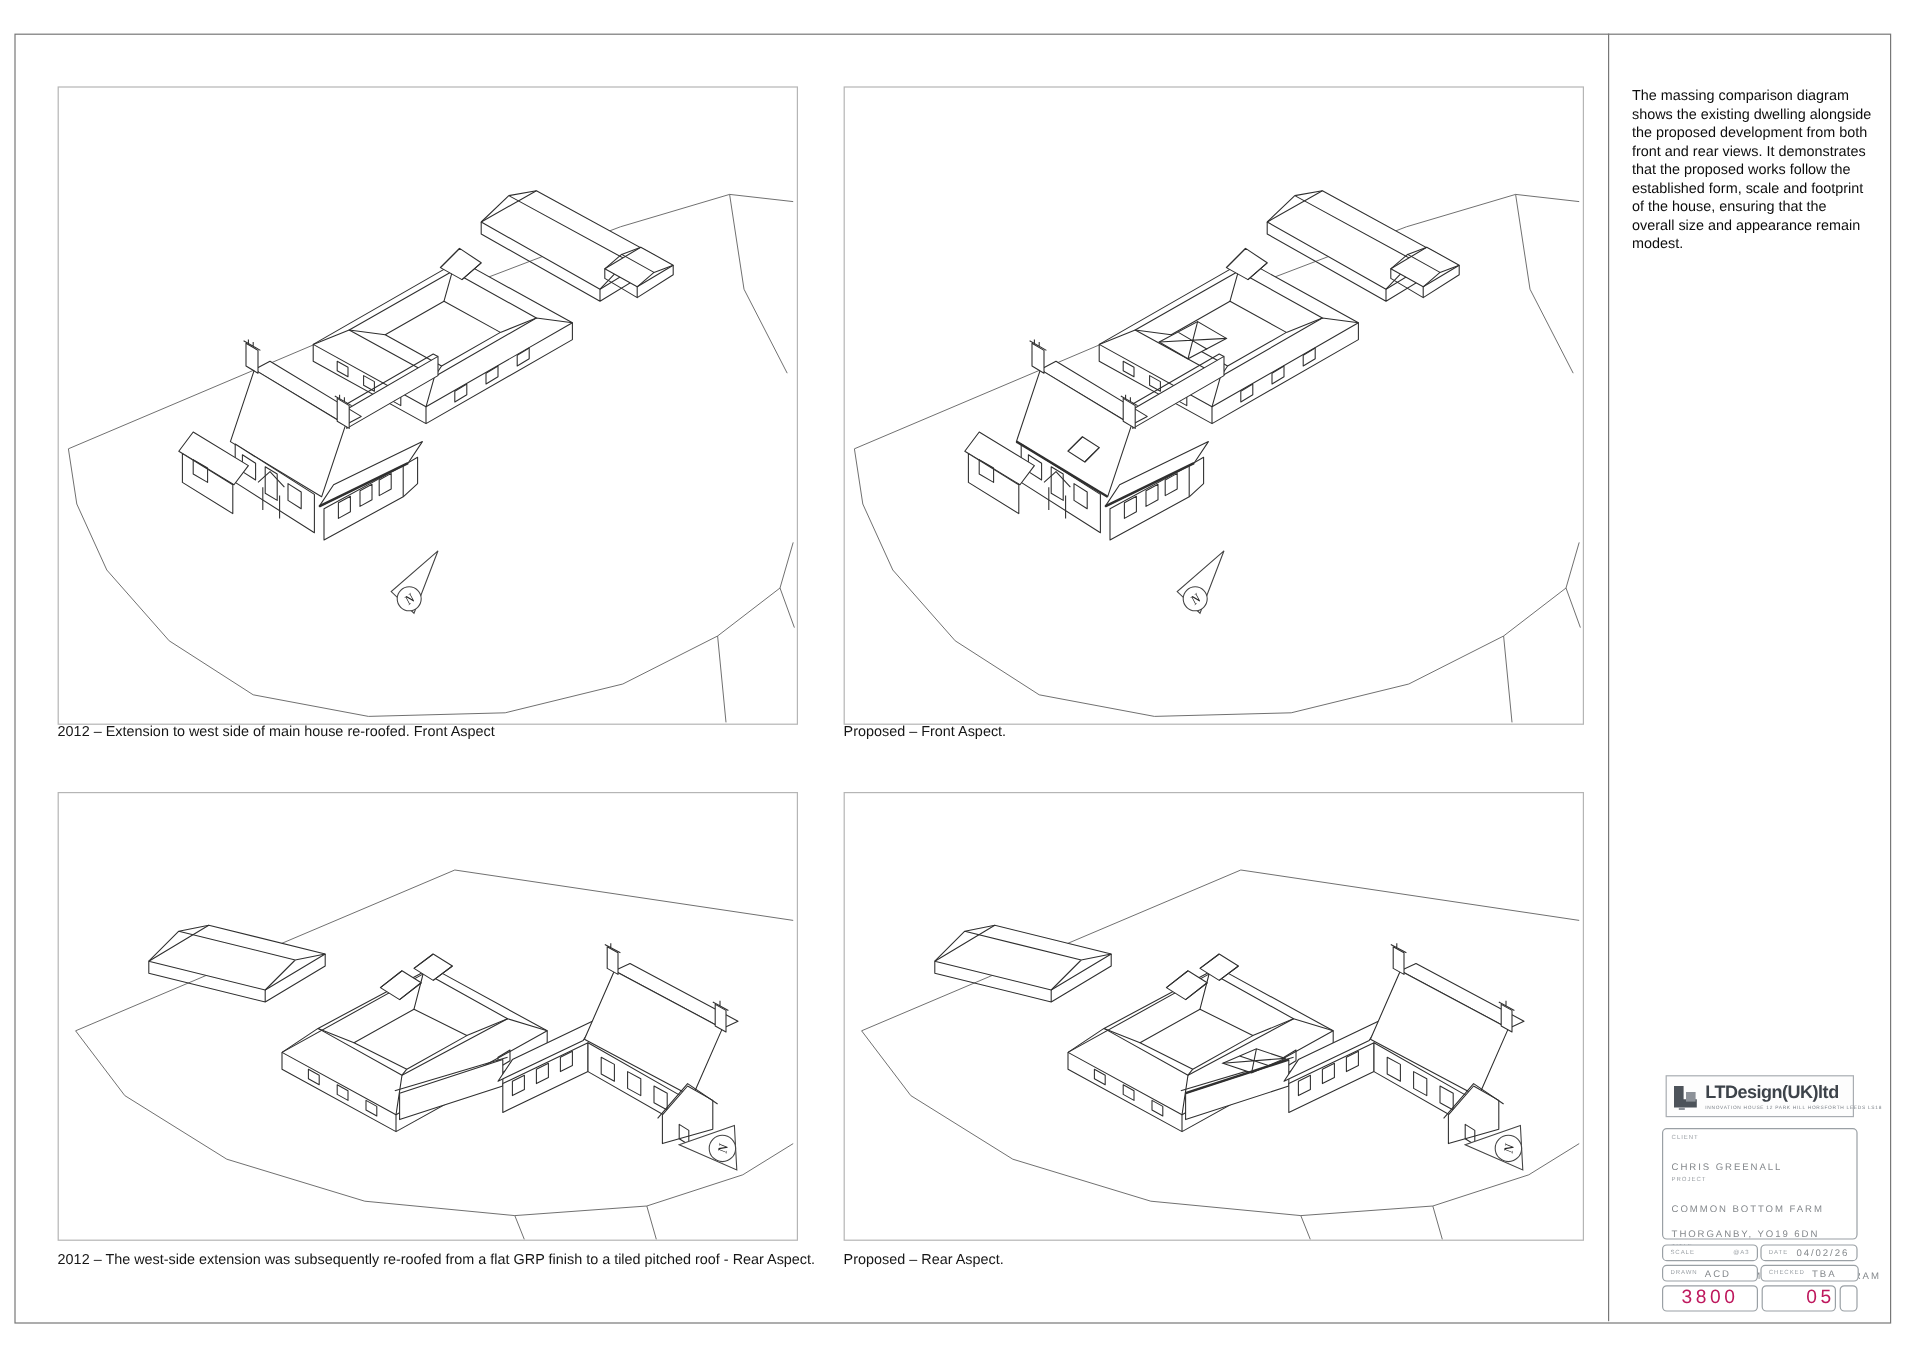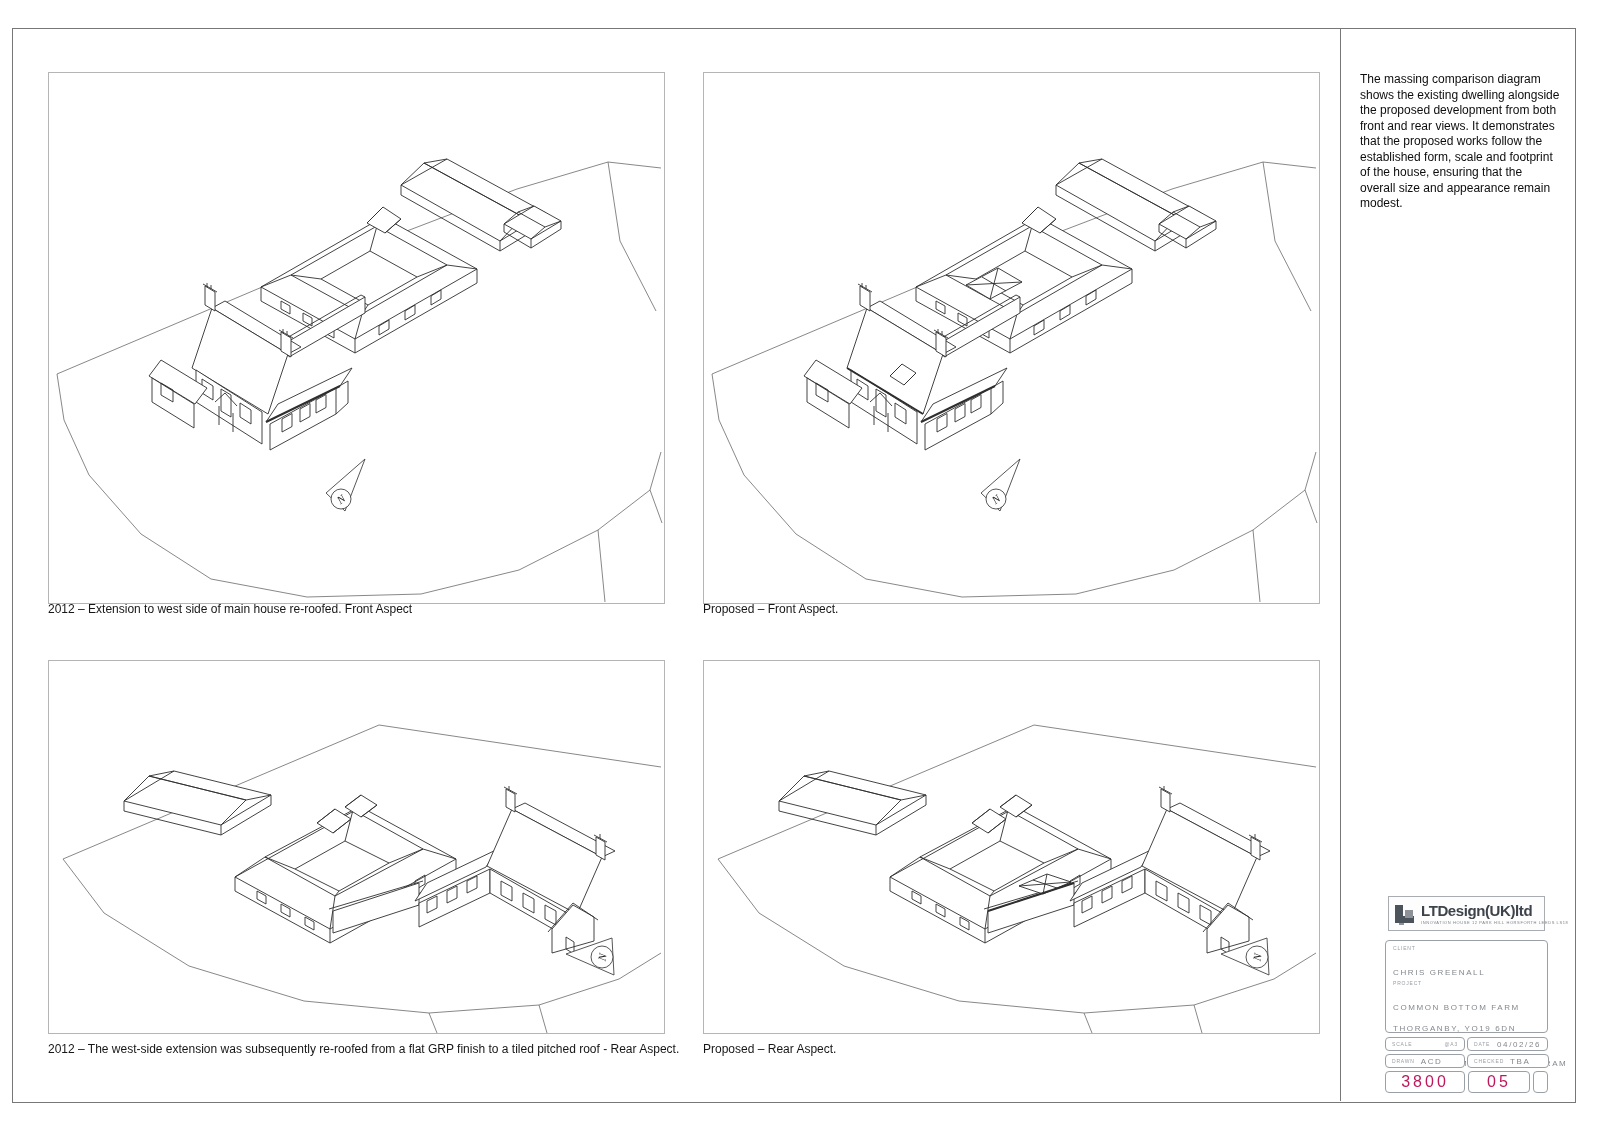--- a/index.html
+++ b/index.html
@@ -31,21 +31,21 @@
   .tb-value{font-size:8px;letter-spacing:1.6px;color:#84888c;margin-top:17px;white-space:nowrap;}
   .tb-row{display:flex;align-items:center;padding:0 6px;}
   .tb-scale{left:1385px;top:1037px;width:80px;height:14px;}
   .tb-date{left:1467px;top:1037px;width:81px;height:14px;}
   .tb-drawn{left:1385px;top:1054px;width:80px;height:14px;}
   .tb-checked{left:1467px;top:1054px;width:82px;height:14px;}
   .tb-row .tb-label{margin-top:0;}
   .tb-row .tb-value{margin:0 0 0 6px;}
   .tb-row .right{margin-left:auto;}
   .tb-num{left:1385px;top:1071px;width:80px;height:22px;display:flex;align-items:center;justify-content:center;}
-  .tb-rev{left:1468px;top:1071px;width:62px;height:22px;display:flex;align-items:center;justify-content:center;}
+  .tb-rev{left:1468px;top:1071px;width:62px;height:22px;display:flex;align-items:center;justify-content:flex-end;}
   .tb-spare{left:1533px;top:1071px;width:15px;height:22px;}
   .big-num{font-size:16px;letter-spacing:3px;color:#be185d;}
   .scene text{font-family:"Liberation Serif",serif;font-style:italic;font-size:11px;fill:#222;}
 </style>
 </head>
 <body>
 
 <svg width="0" height="0" style="position:absolute">
   <defs>
     <g id="front-scene" stroke="#2f2f2f" stroke-width="0.9" fill="none" stroke-linejoin="round">

